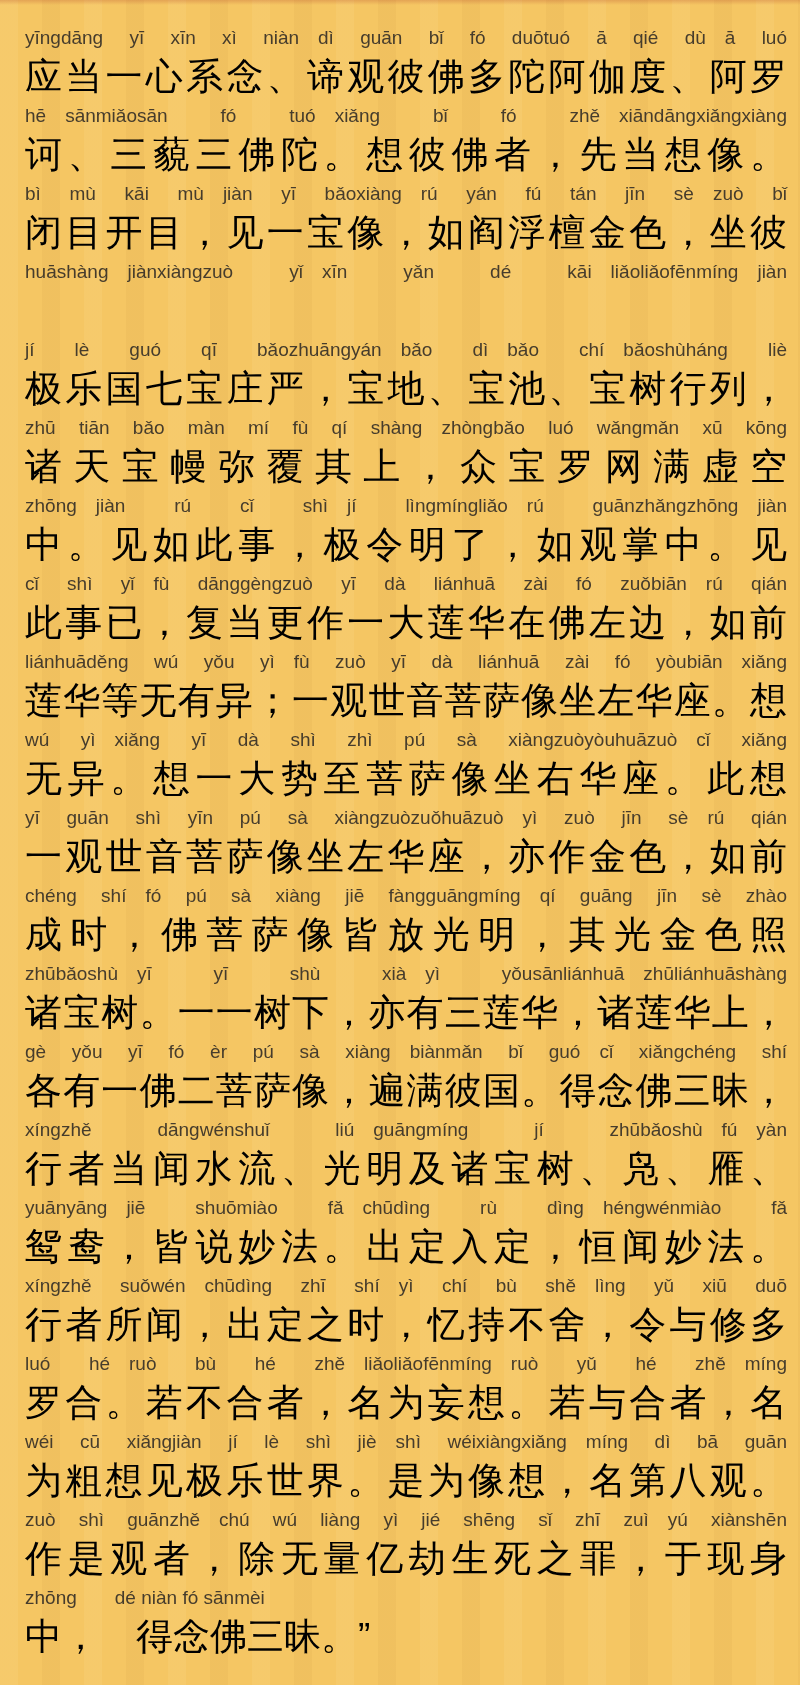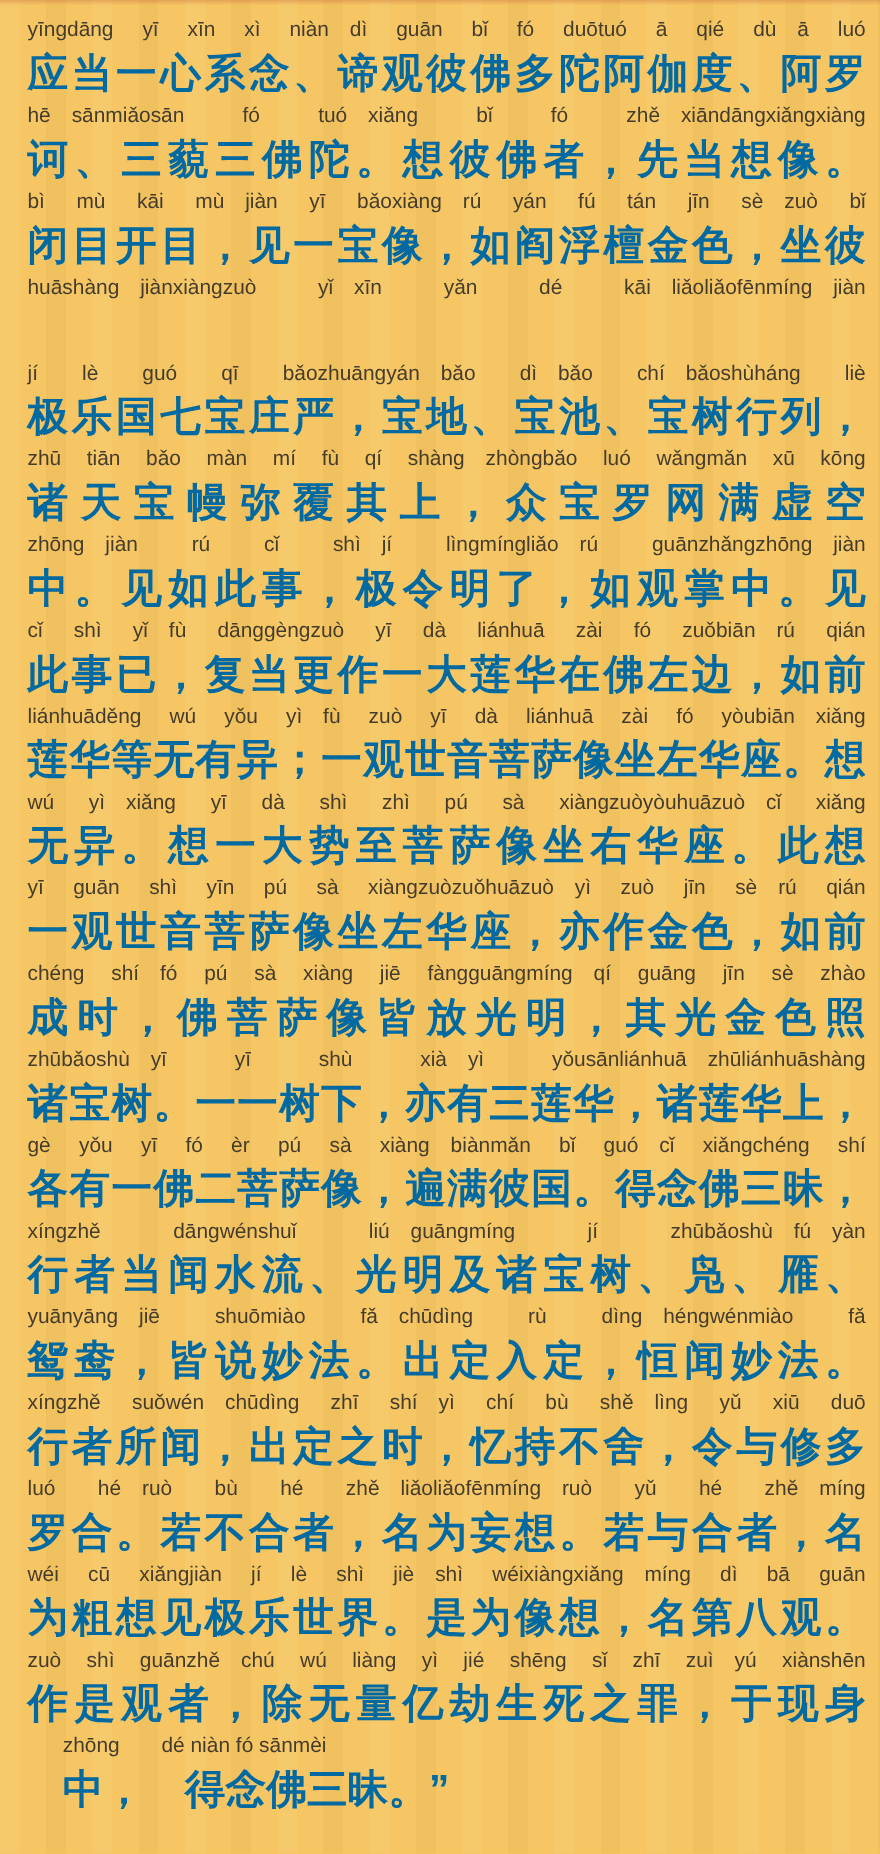--- a/index.html
+++ b/index.html
@@ -12,45 +12,44 @@
         rgba(255,236,180,0.10) 0px, rgba(255,236,180,0.10) 18px,
         rgba(0,0,0,0) 18px, rgba(0,0,0,0) 42px,
         rgba(150,90,20,0.05) 42px, rgba(150,90,20,0.05) 60px,
         rgba(0,0,0,0) 60px, rgba(0,0,0,0) 84px);
     font-family:"Liberation Sans", sans-serif;
     overflow:hidden;
   }
   .page{
     box-sizing:border-box;
     width:800px;height:1685px;
-    padding:16px 13px 0 25px;
+    padding:26px 13px 0 25px;
   }
   .row{height:78px;overflow:visible;}
   .pinyin{
     font-size:19px;
     line-height:24px;
     color:#463c2c;
     text-align:justify;
     text-align-last:justify;
     white-space:normal;
   }
   .hanzi{
     font-size:37px;
     line-height:50px;
-    font-weight:700;
-    color:#0369a1;
+    font-weight:400;
+    color:#000000;
     text-align:justify;
     text-align-last:justify;
     margin-top:2px;
   }
   .row.short .pinyin,
   .row.short .hanzi{
     text-align:left;
     text-align-last:left;
-    margin-left:32px;
   }
 </style>
 </head>
 <body>
 
 <div class="page">
 
   <div class="row">
     <div class="pinyin">yīngdāng yī xīn xì niàn dì guān bǐ fó duōtuó ā qié dù ā luó</div>
     <div class="hanzi">应当一心系念、谛观彼佛多陀阿伽度、阿罗</div>

